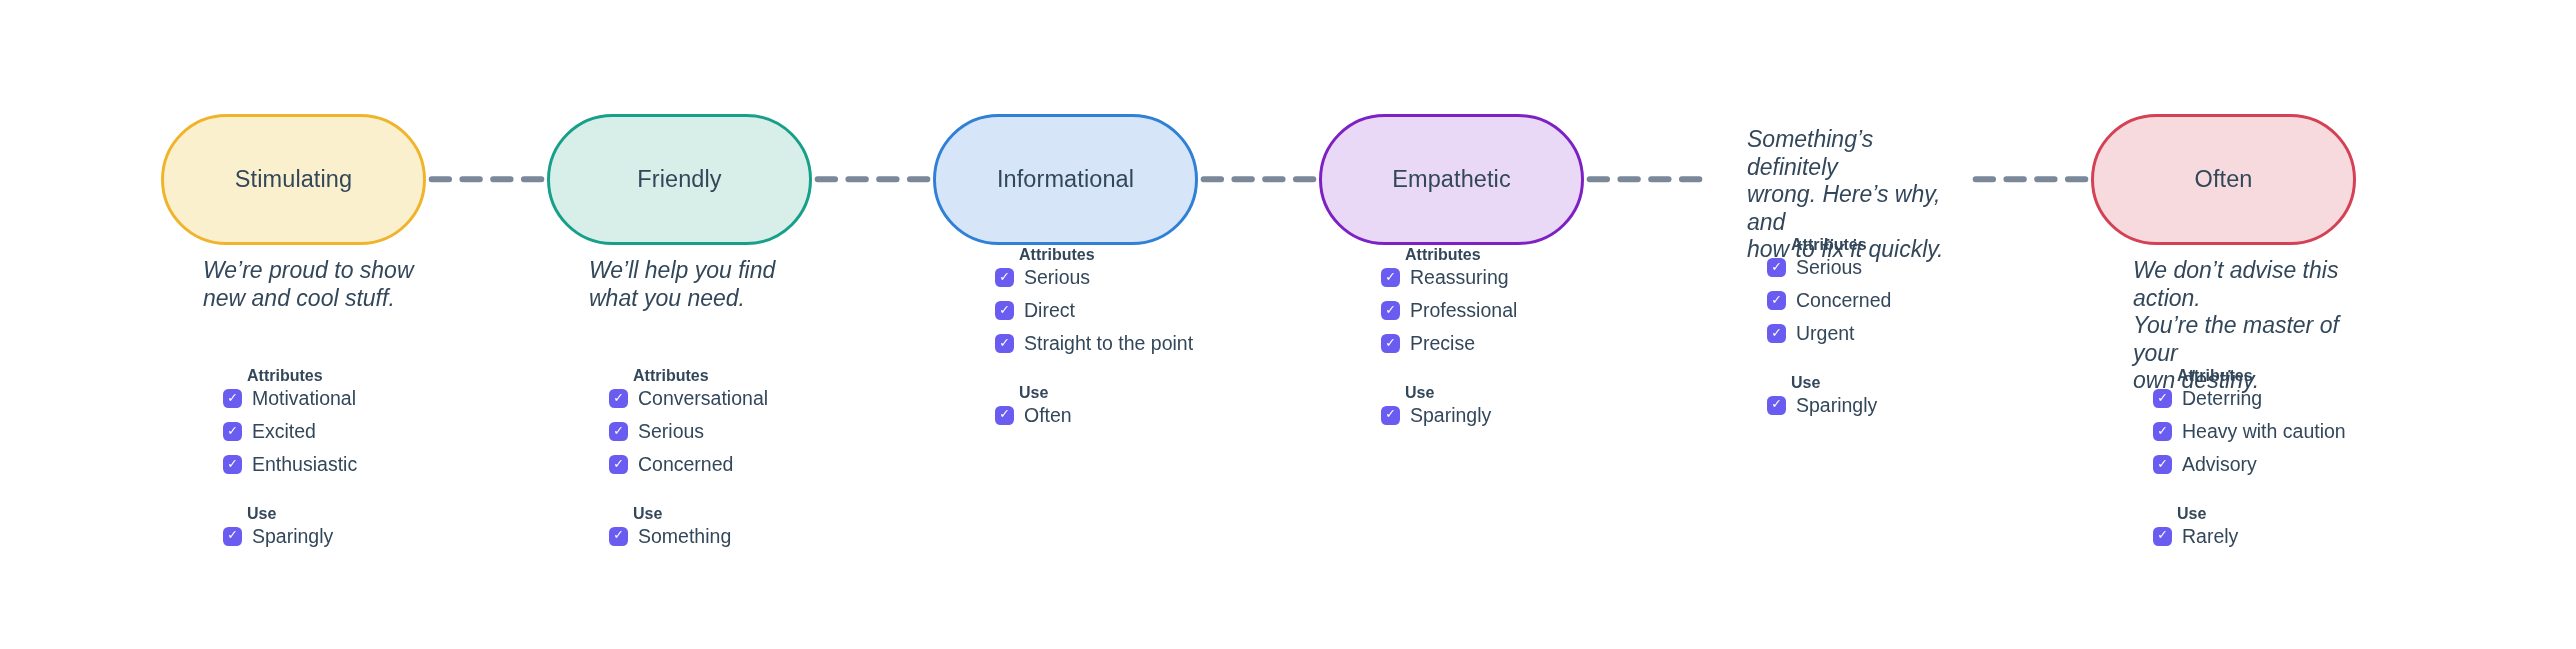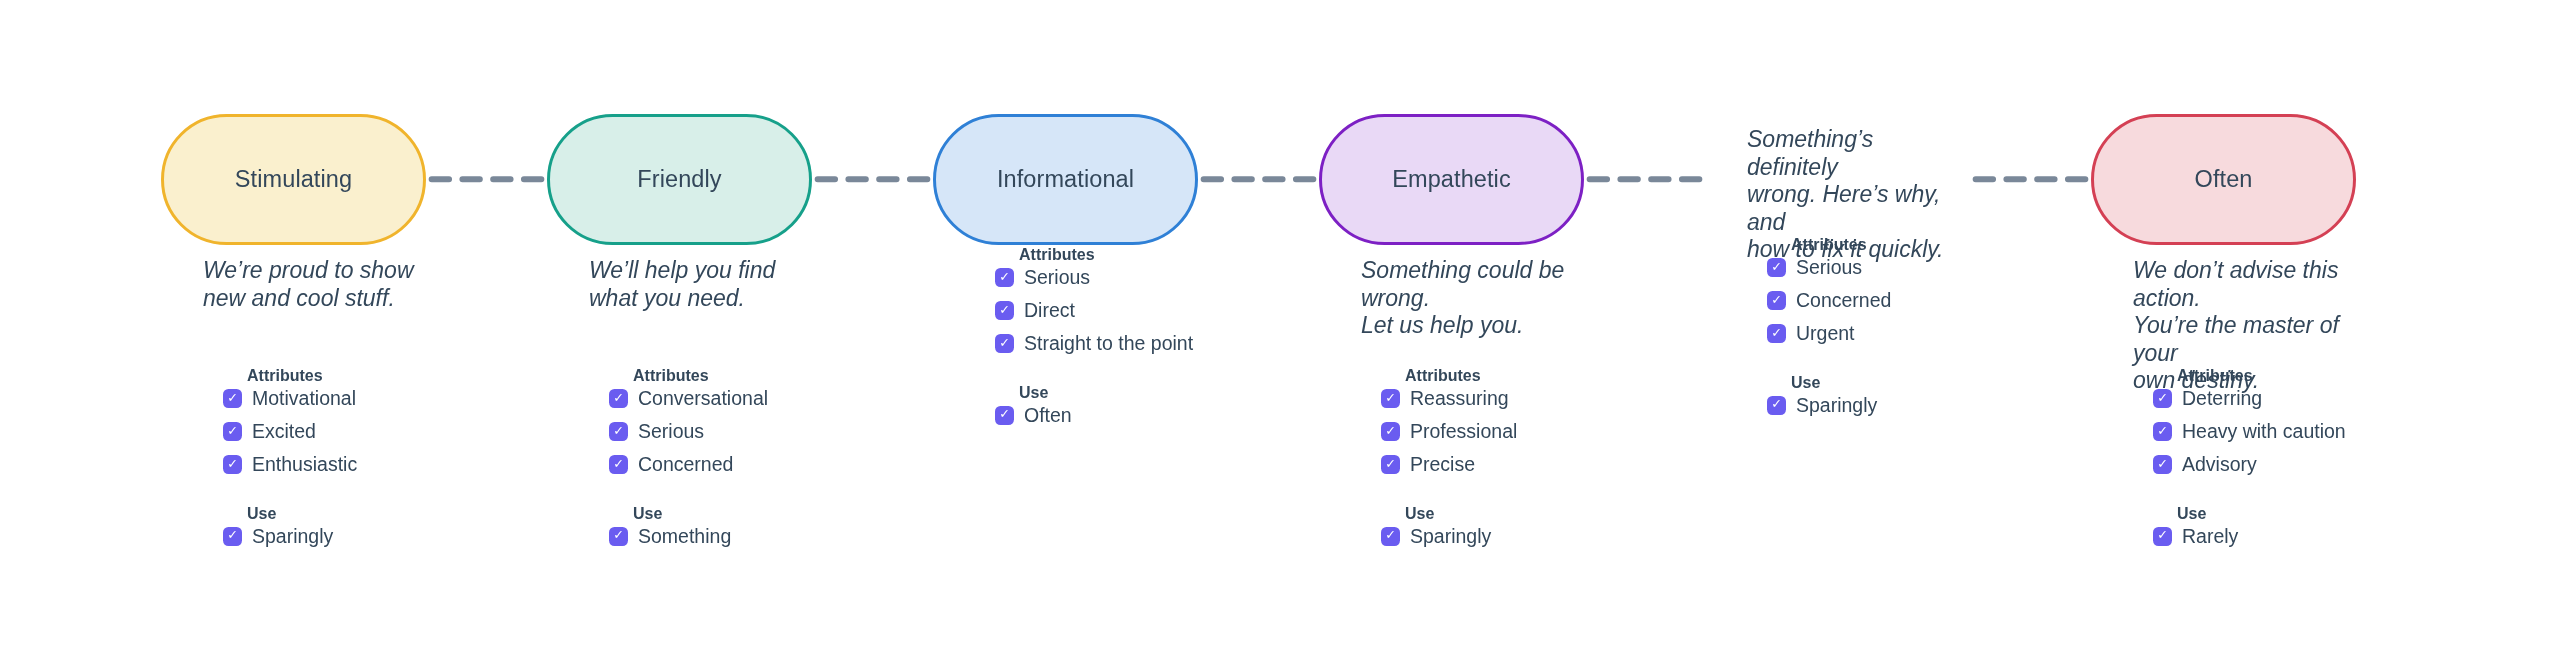--- a/index.html
+++ b/index.html
@@ -250,22 +250,20 @@
       </div>
     </div>
 
     <div class="column" style="--pill-border: #7d20c4; --pill-fill: #e9d9f6;">
       <div class="pill">
         <span class="pill-title">Empathetic</span>
       </div>
       <svg class="connector" viewBox="0 0 180 10">
           <line x1="8" y1="5" x2="172" y2="5"></line>
         </svg>
-      <p class="desc">Something could be wrong.
-Let us help you.</p>
       <div class="section">
         <div class="section-title">Attributes</div>
         <div class="rows">
           <div class="check-row">
             <span class="checkbox">
                 <span class="check">✓</span>
               </span>
             <span class="check-label">Reassuring</span>
           </div>
           <div class="check-row">

